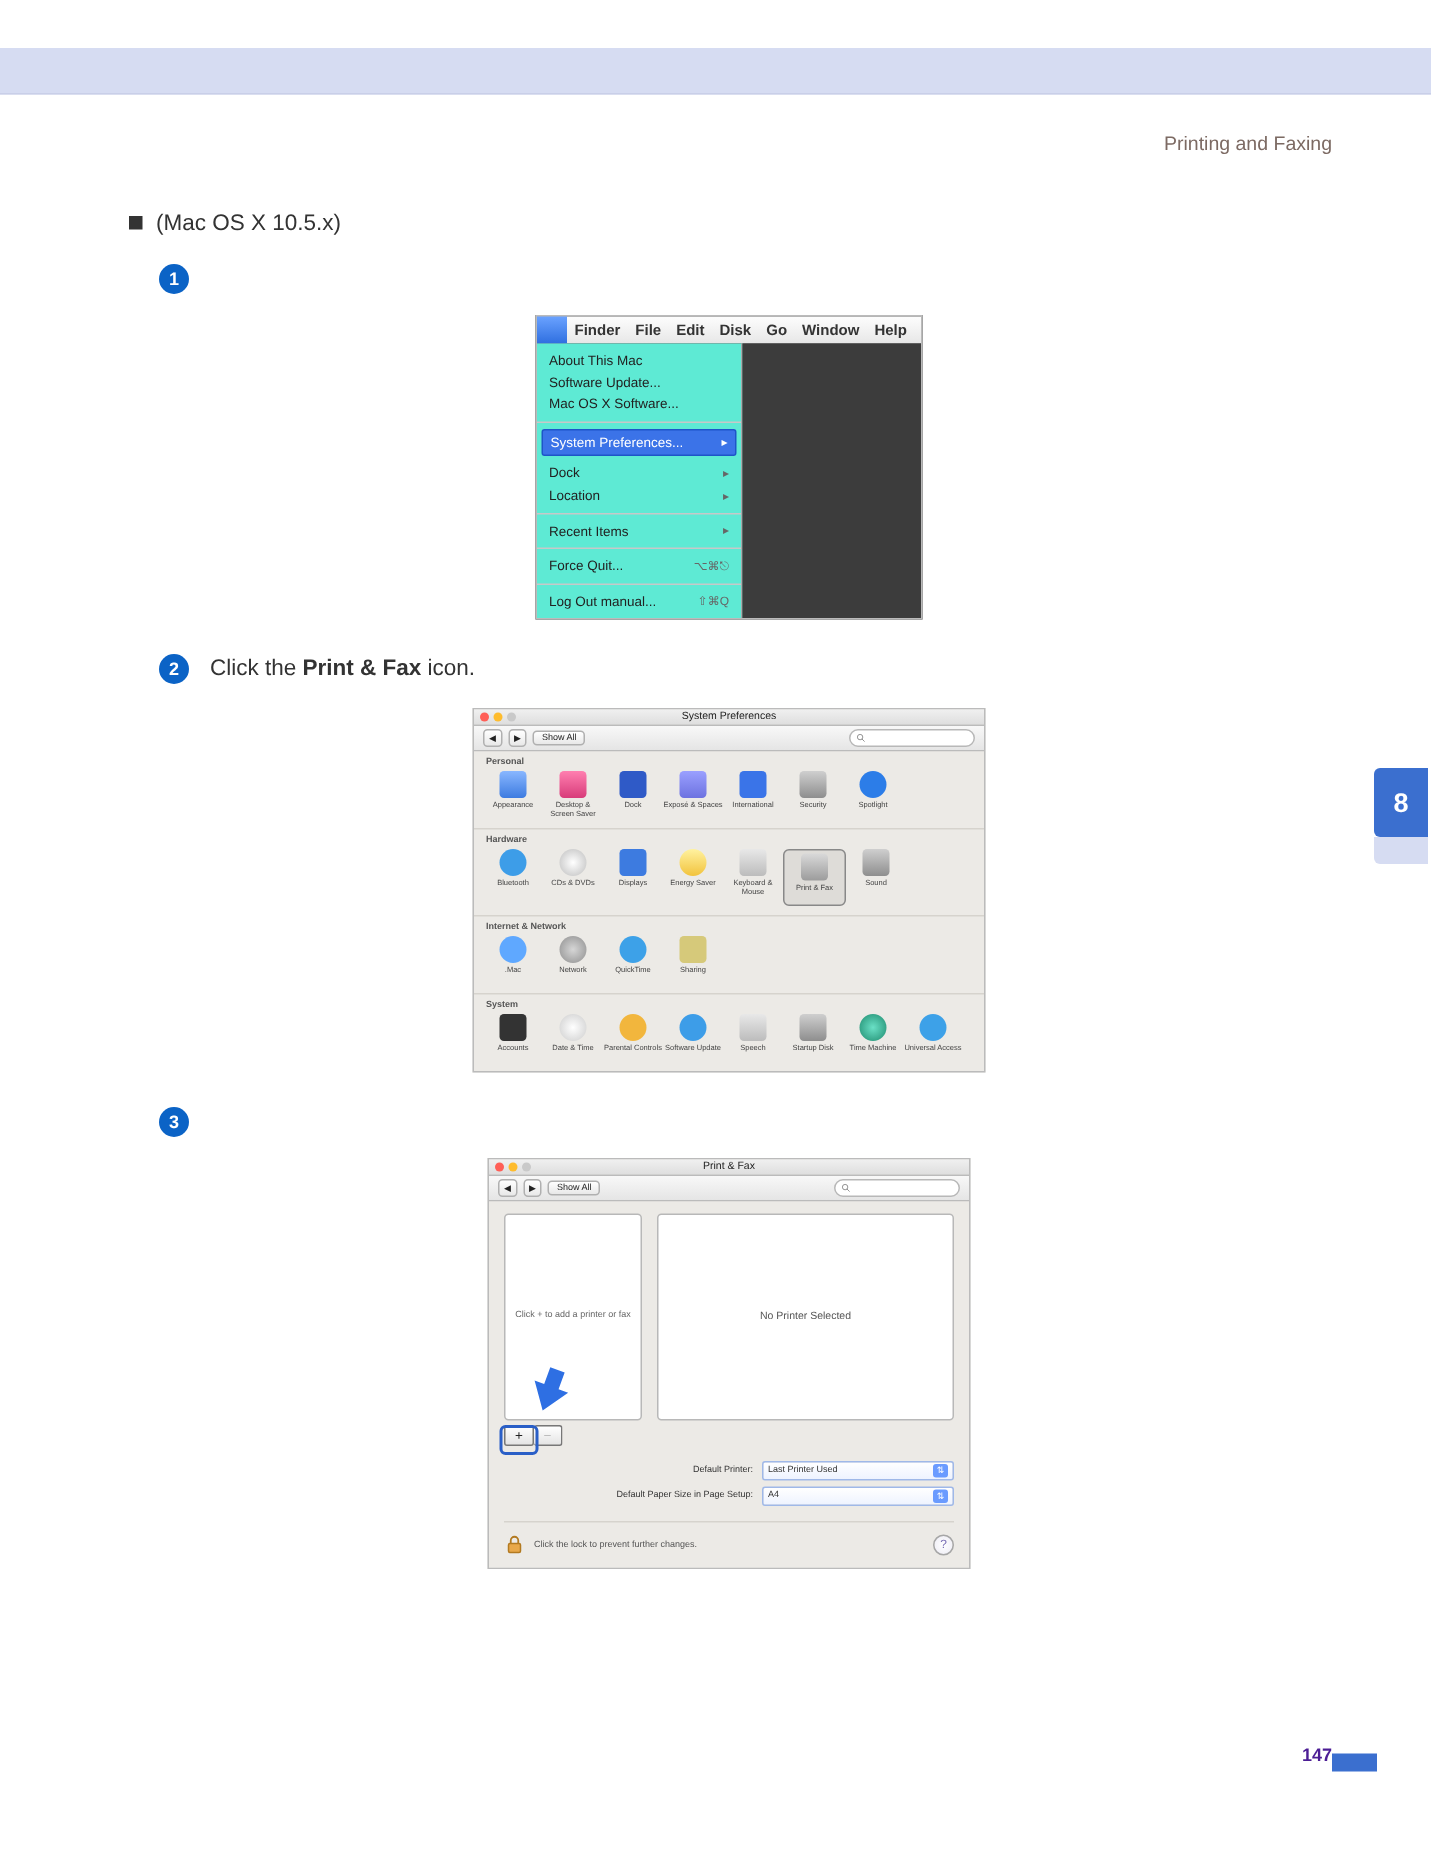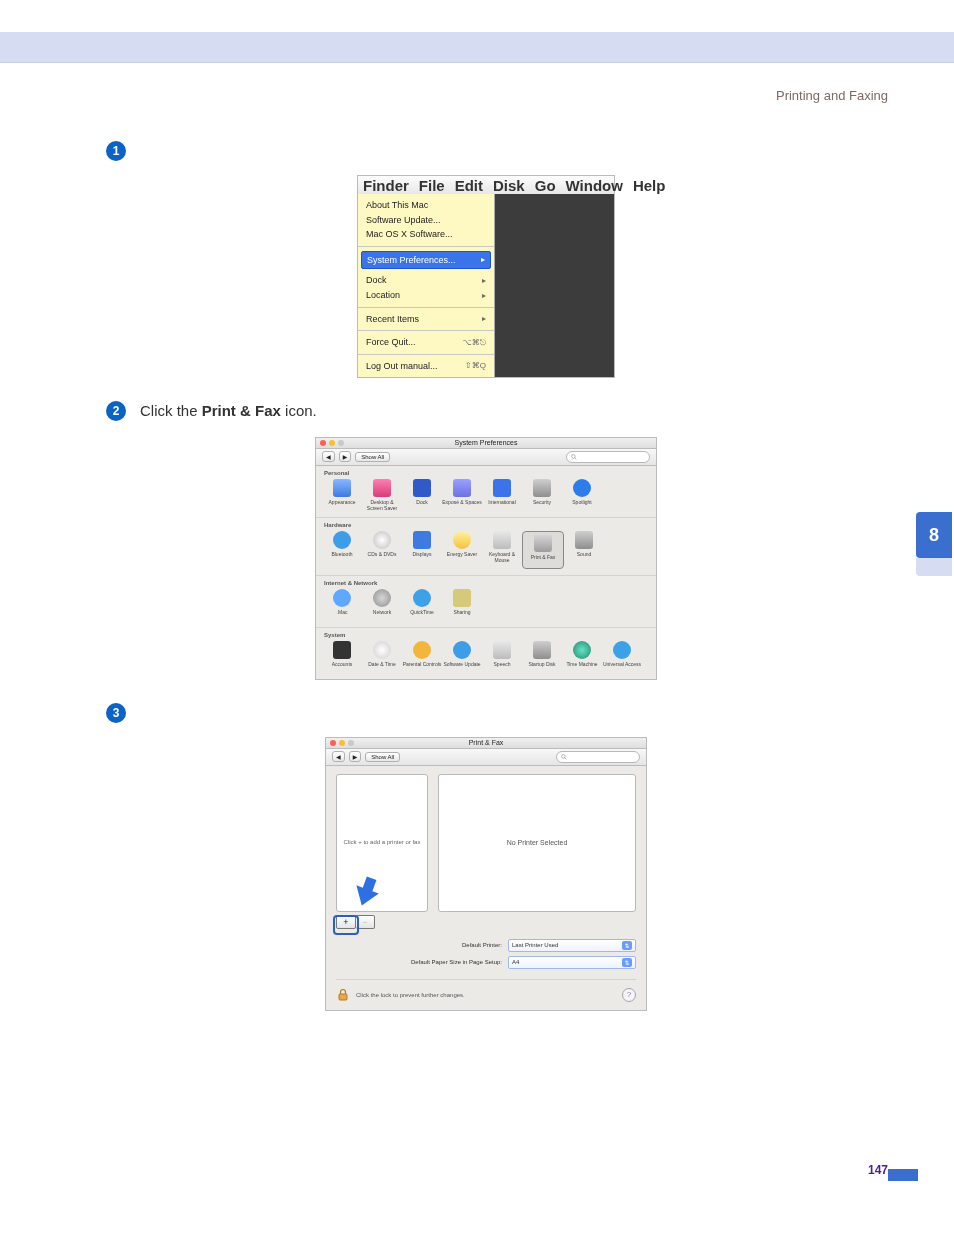--- a/index.html
+++ b/index.html
@@ -16,26 +16,26 @@
   .step { display:flex; align-items:flex-start; margin-left:20px; margin-bottom:14px; }
   .num { width:20px; height:20px; border-radius:50%; background:#0b63c6; color:#fff; font-size:12px; font-weight:bold; display:flex; align-items:center; justify-content:center; margin-right:14px; flex-shrink:0; margin-top:1px;}
   .step-text { font-size:15px; line-height:1.5; color:#333; }
   .step-text b { font-weight:bold; }
 
   .shot-wrap { display:flex; justify-content:center; margin:10px 0 22px 0; }
   .shot-border { border:1px solid #bbb; background:#222; }
 
   
   .s1 { width:256px; }
-  .s1-menubar { display:flex; height:18px; background:linear-gradient(#fdfdfd,#e7e7e7); font-size:15px; color:#333; align-items:center; }
+  .s1-menubar { display:flex; height:18px; background:linear-gradient(#fdfdfd,#e7e7e7); font-size:10px; color:#333; align-items:center; }
   .s1-menubar .apple { width:20px; text-align:center; background:linear-gradient(#6aa2ff,#2f6fe0); color:#fff; height:100%; display:flex; align-items:center; justify-content:center;}
   .s1-menubar span { padding:0 5px; font-weight:bold;}
   .s1-menubar .app { font-weight:bold; }
   .s1-body { display:flex; }
-  .s1-drop { width:136px; background:#fef9c3; border-right:1px solid #aaa; font-size:9px; line-height:1.4;}
+  .s1-drop { width:136px; background:#5eead4; border-right:1px solid #aaa; font-size:9px; line-height:1.4;}
   .s1-drop .grp { border-bottom:1px solid #c8c8c8; padding:4px 8px; }
   .s1-drop .grp.last { border-bottom:none;}
   .s1-drop .row { display:flex; justify-content:space-between; align-items:center; padding:1px 0;}
   .s1-drop .hl { background:#3b73e8; color:#fff; border:1px solid #1e55c8; margin:0 -5px 4px -5px; padding:2px 5px; border-radius:2px; display:flex; justify-content:space-between; align-items:center;}
   .s1-drop .arw { font-size:8px; color:#666; }
   .s1-drop .hl .arw { color:#fff;}
   .s1-void { flex:1; background:#3c3c3c; }
 
   
   .s2 { width:340px; }
@@ -93,20 +93,24 @@
   <div class="top-blank"></div>
   <div class="top-bar"></div>
 
   <div class="header-right">Printing and Faxing</div>
 
   <div class="side-tab">8</div>
   <div class="side-tab-pale"></div>
 
   <div class="content">
 
+    <div class="bullet-line">
+      <div class="sq"></div>
+      <div class="section-label">(Mac OS X 10.5.x)</div>
+    </div>
 
     <div class="step">
       <div class="num">1</div>
     </div>
 
     <div class="shot-wrap">
       <div class="shot-border s1">
         <div class="s1-menubar">
           <div class="apple"></div>
           <span class="app">Finder</span>

